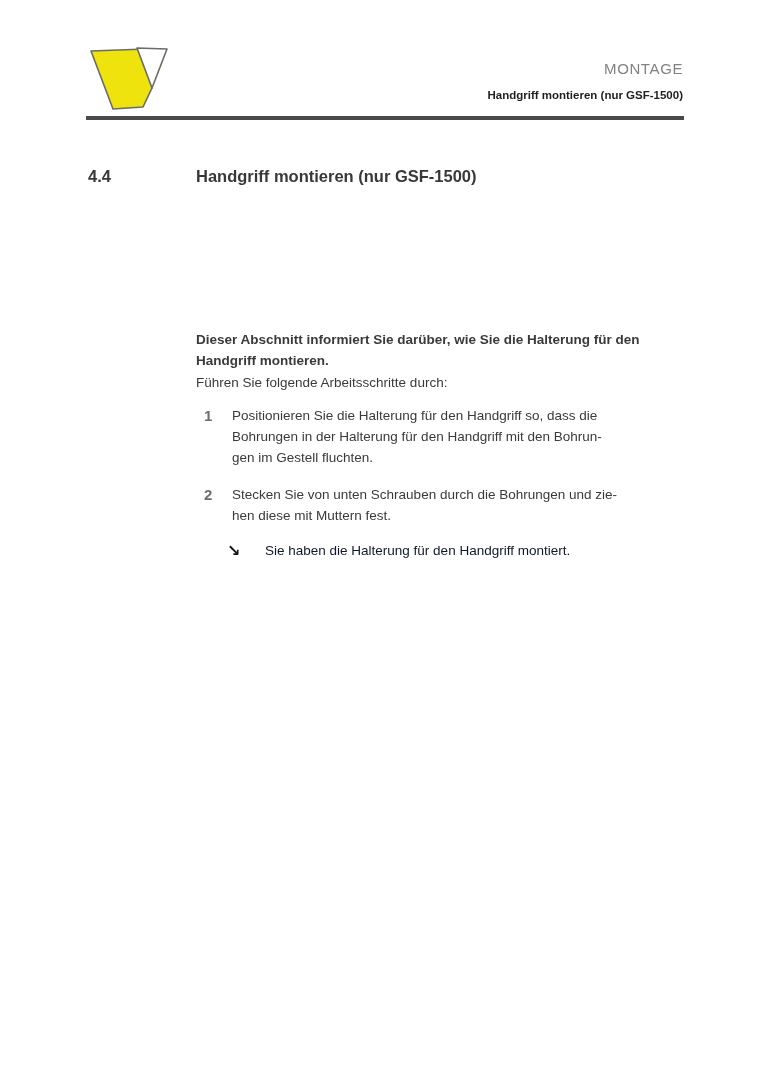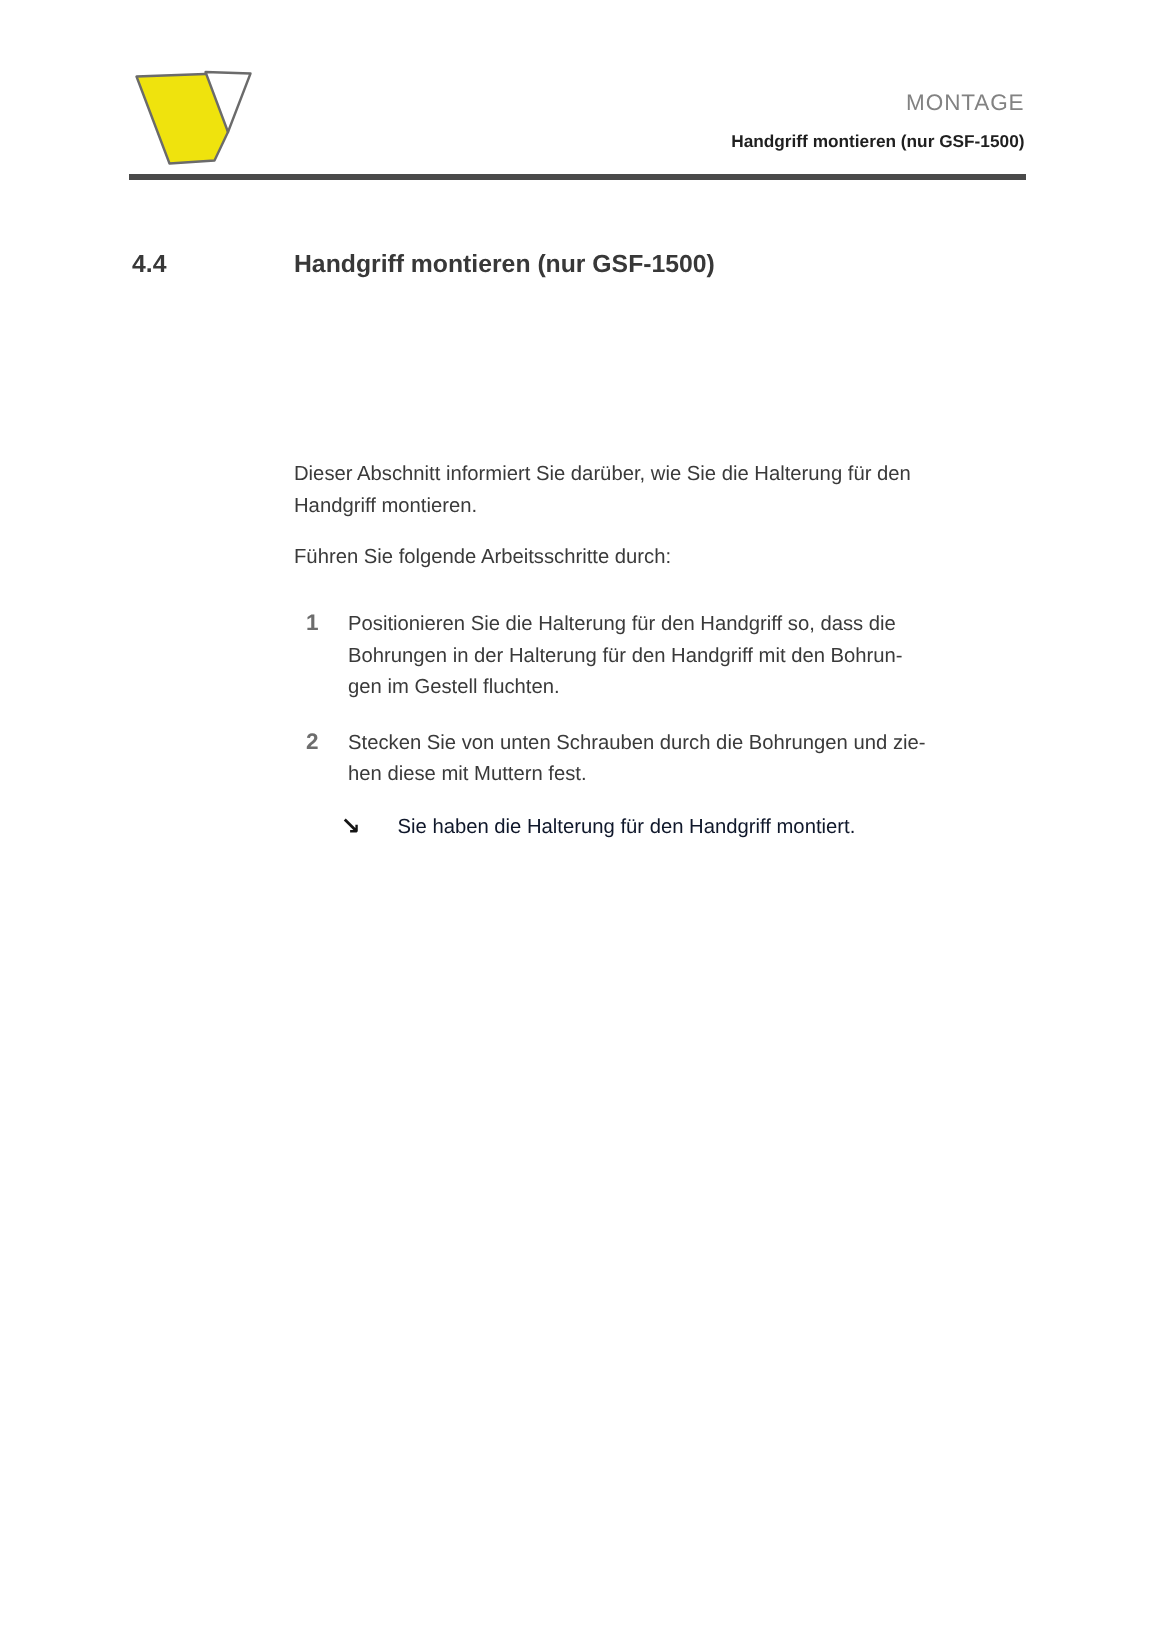--- a/index.html
+++ b/index.html
@@ -38,22 +38,22 @@
   .sec-row.h1 { top:167px; font-size:16.5px;justify-content:flex-end; }
   .sec-row.h2 { top:281px; font-size:13.5px; }
 
   
   .para {
     position:absolute; left:196px; width:492px;
     font-size:13.5px; line-height:21px; color:#3a3a3a;
     white-space:pre-line;
   }
   .p1 { top:204px; }
-  .p2 { top:305px; }
-  .p3 { top:360px; }
+  .p2 { top:329px;font-weight:bold; }
+  .p3 { top:372px; }
 
   .step { position:absolute; left:204px; display:flex; }
   .step-num {
     flex:0 0 28px; width:28px;
     font-size:15px; font-weight:bold; color:#6d6d6d;
     line-height:21px;
   }
   .step-text {
     font-size:13.5px; line-height:21px; color:#3a3a3a;
     white-space:pre-line; width:424px;

